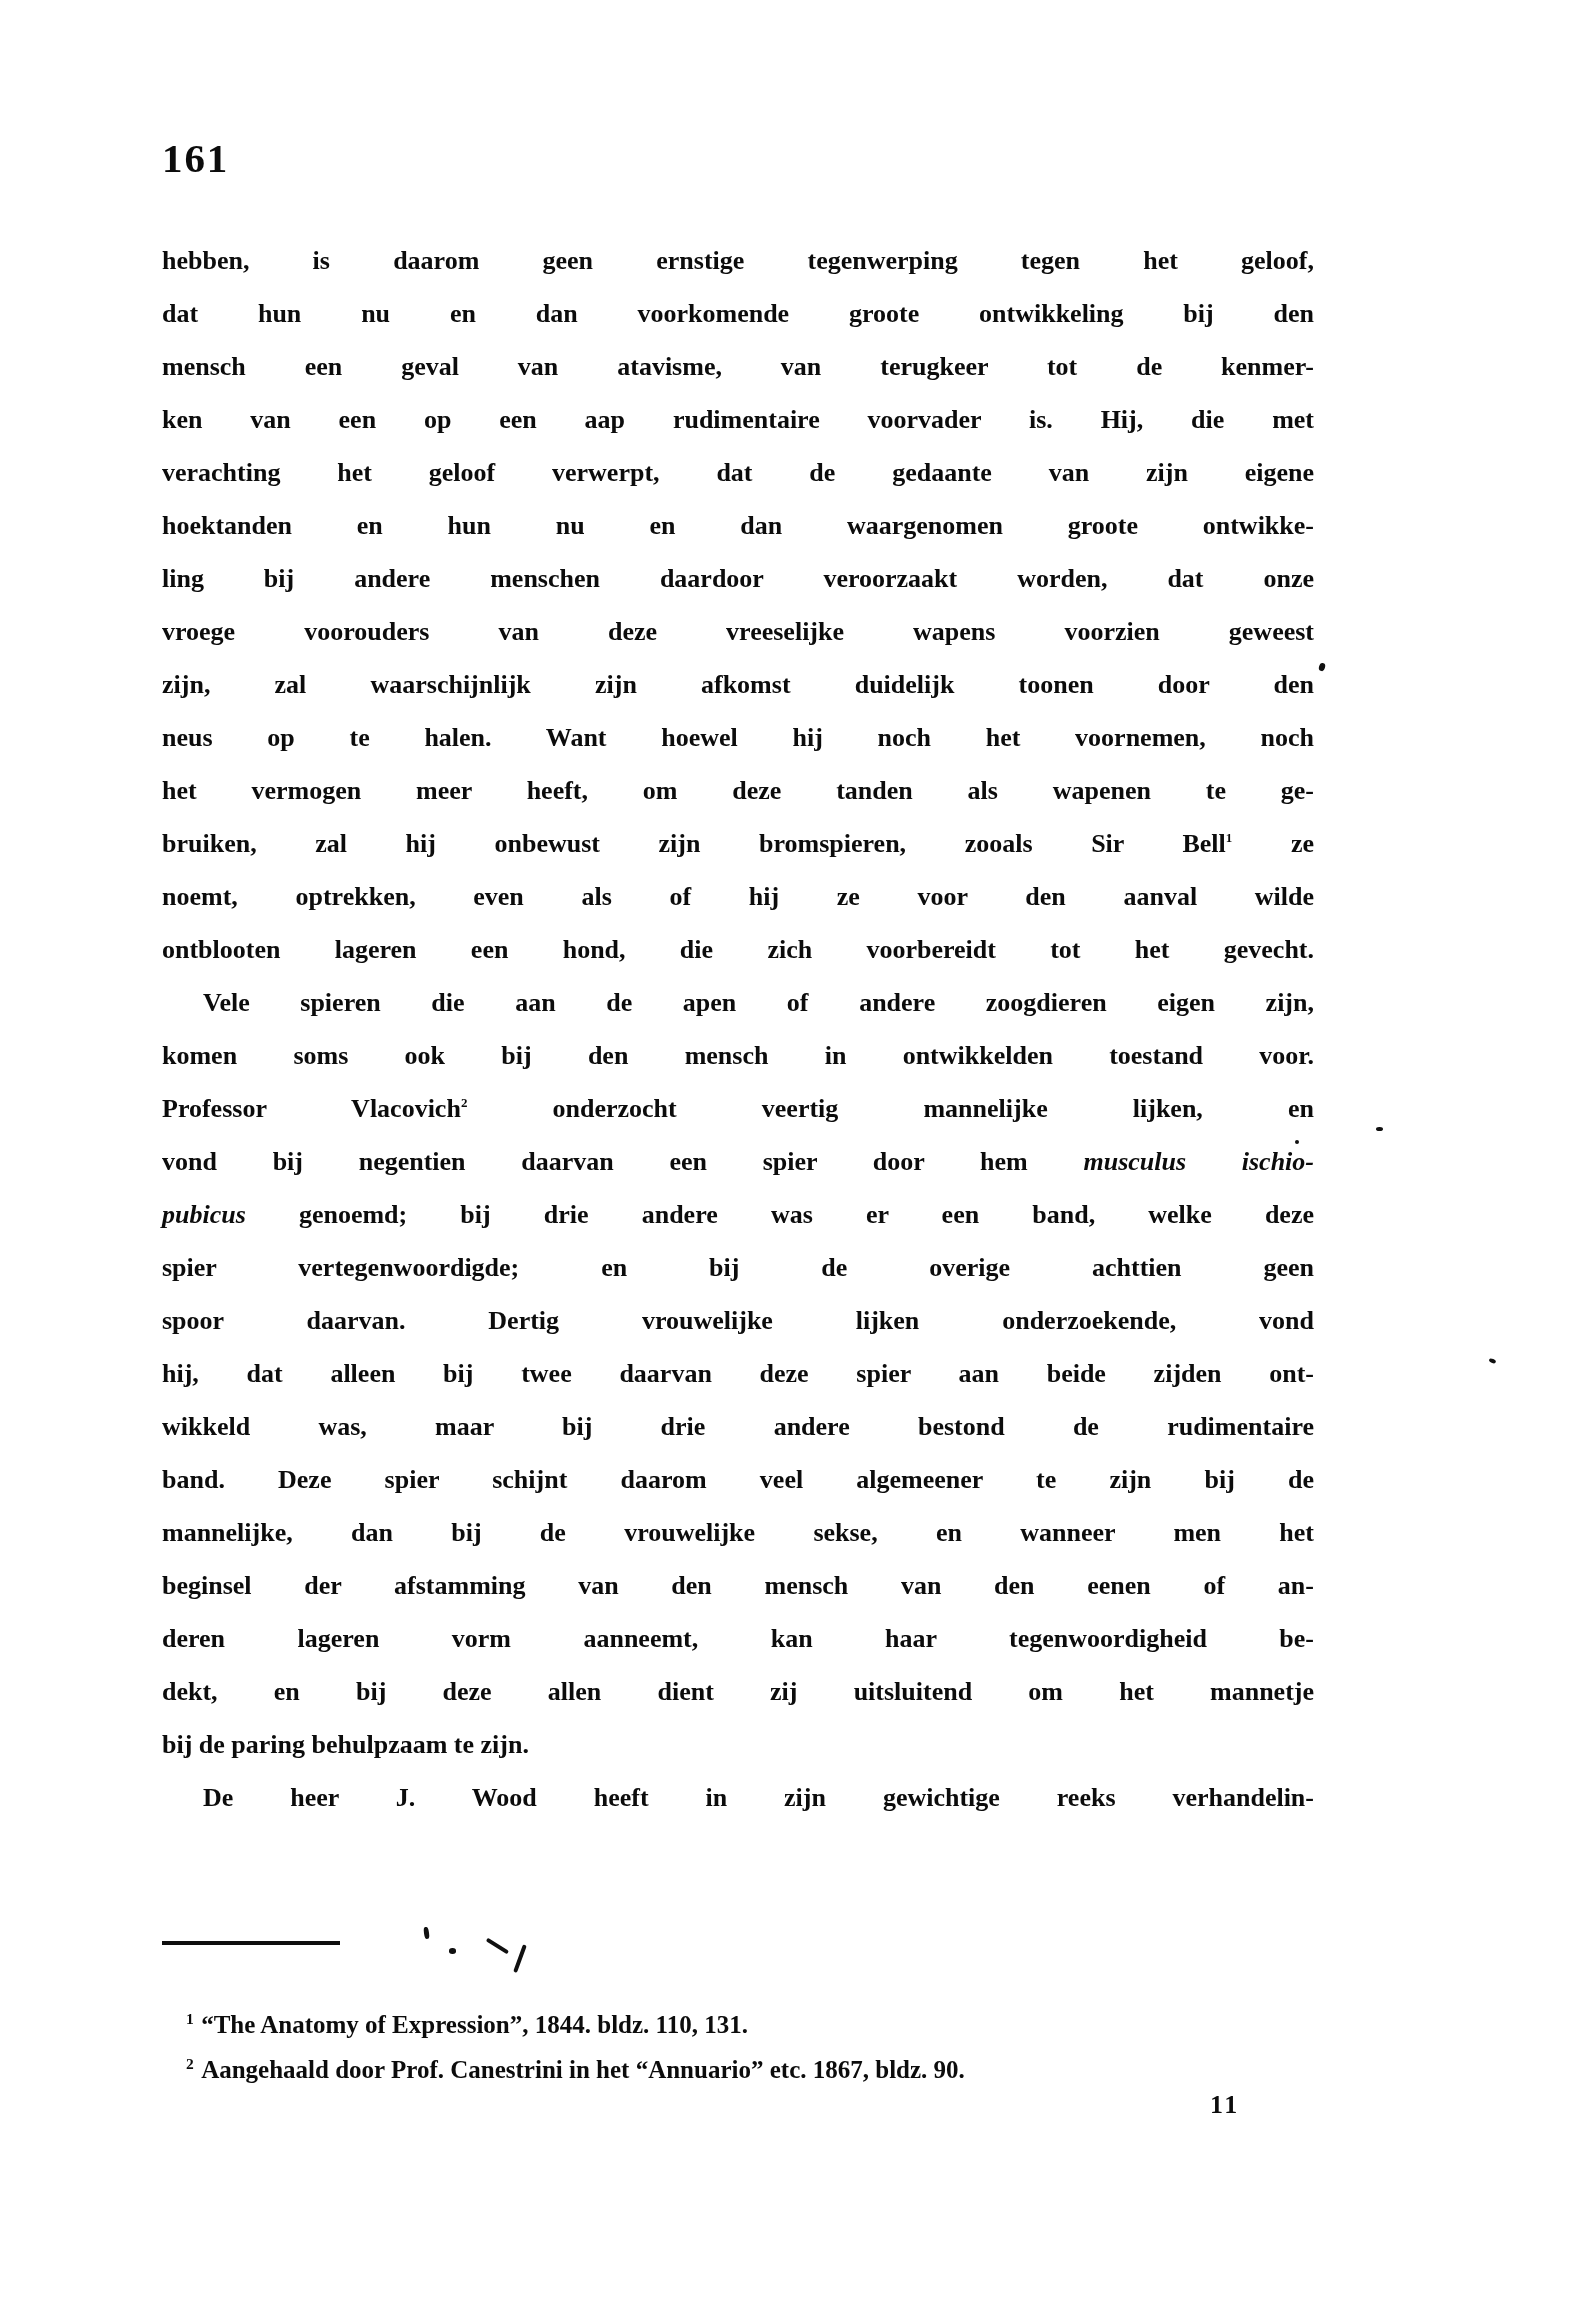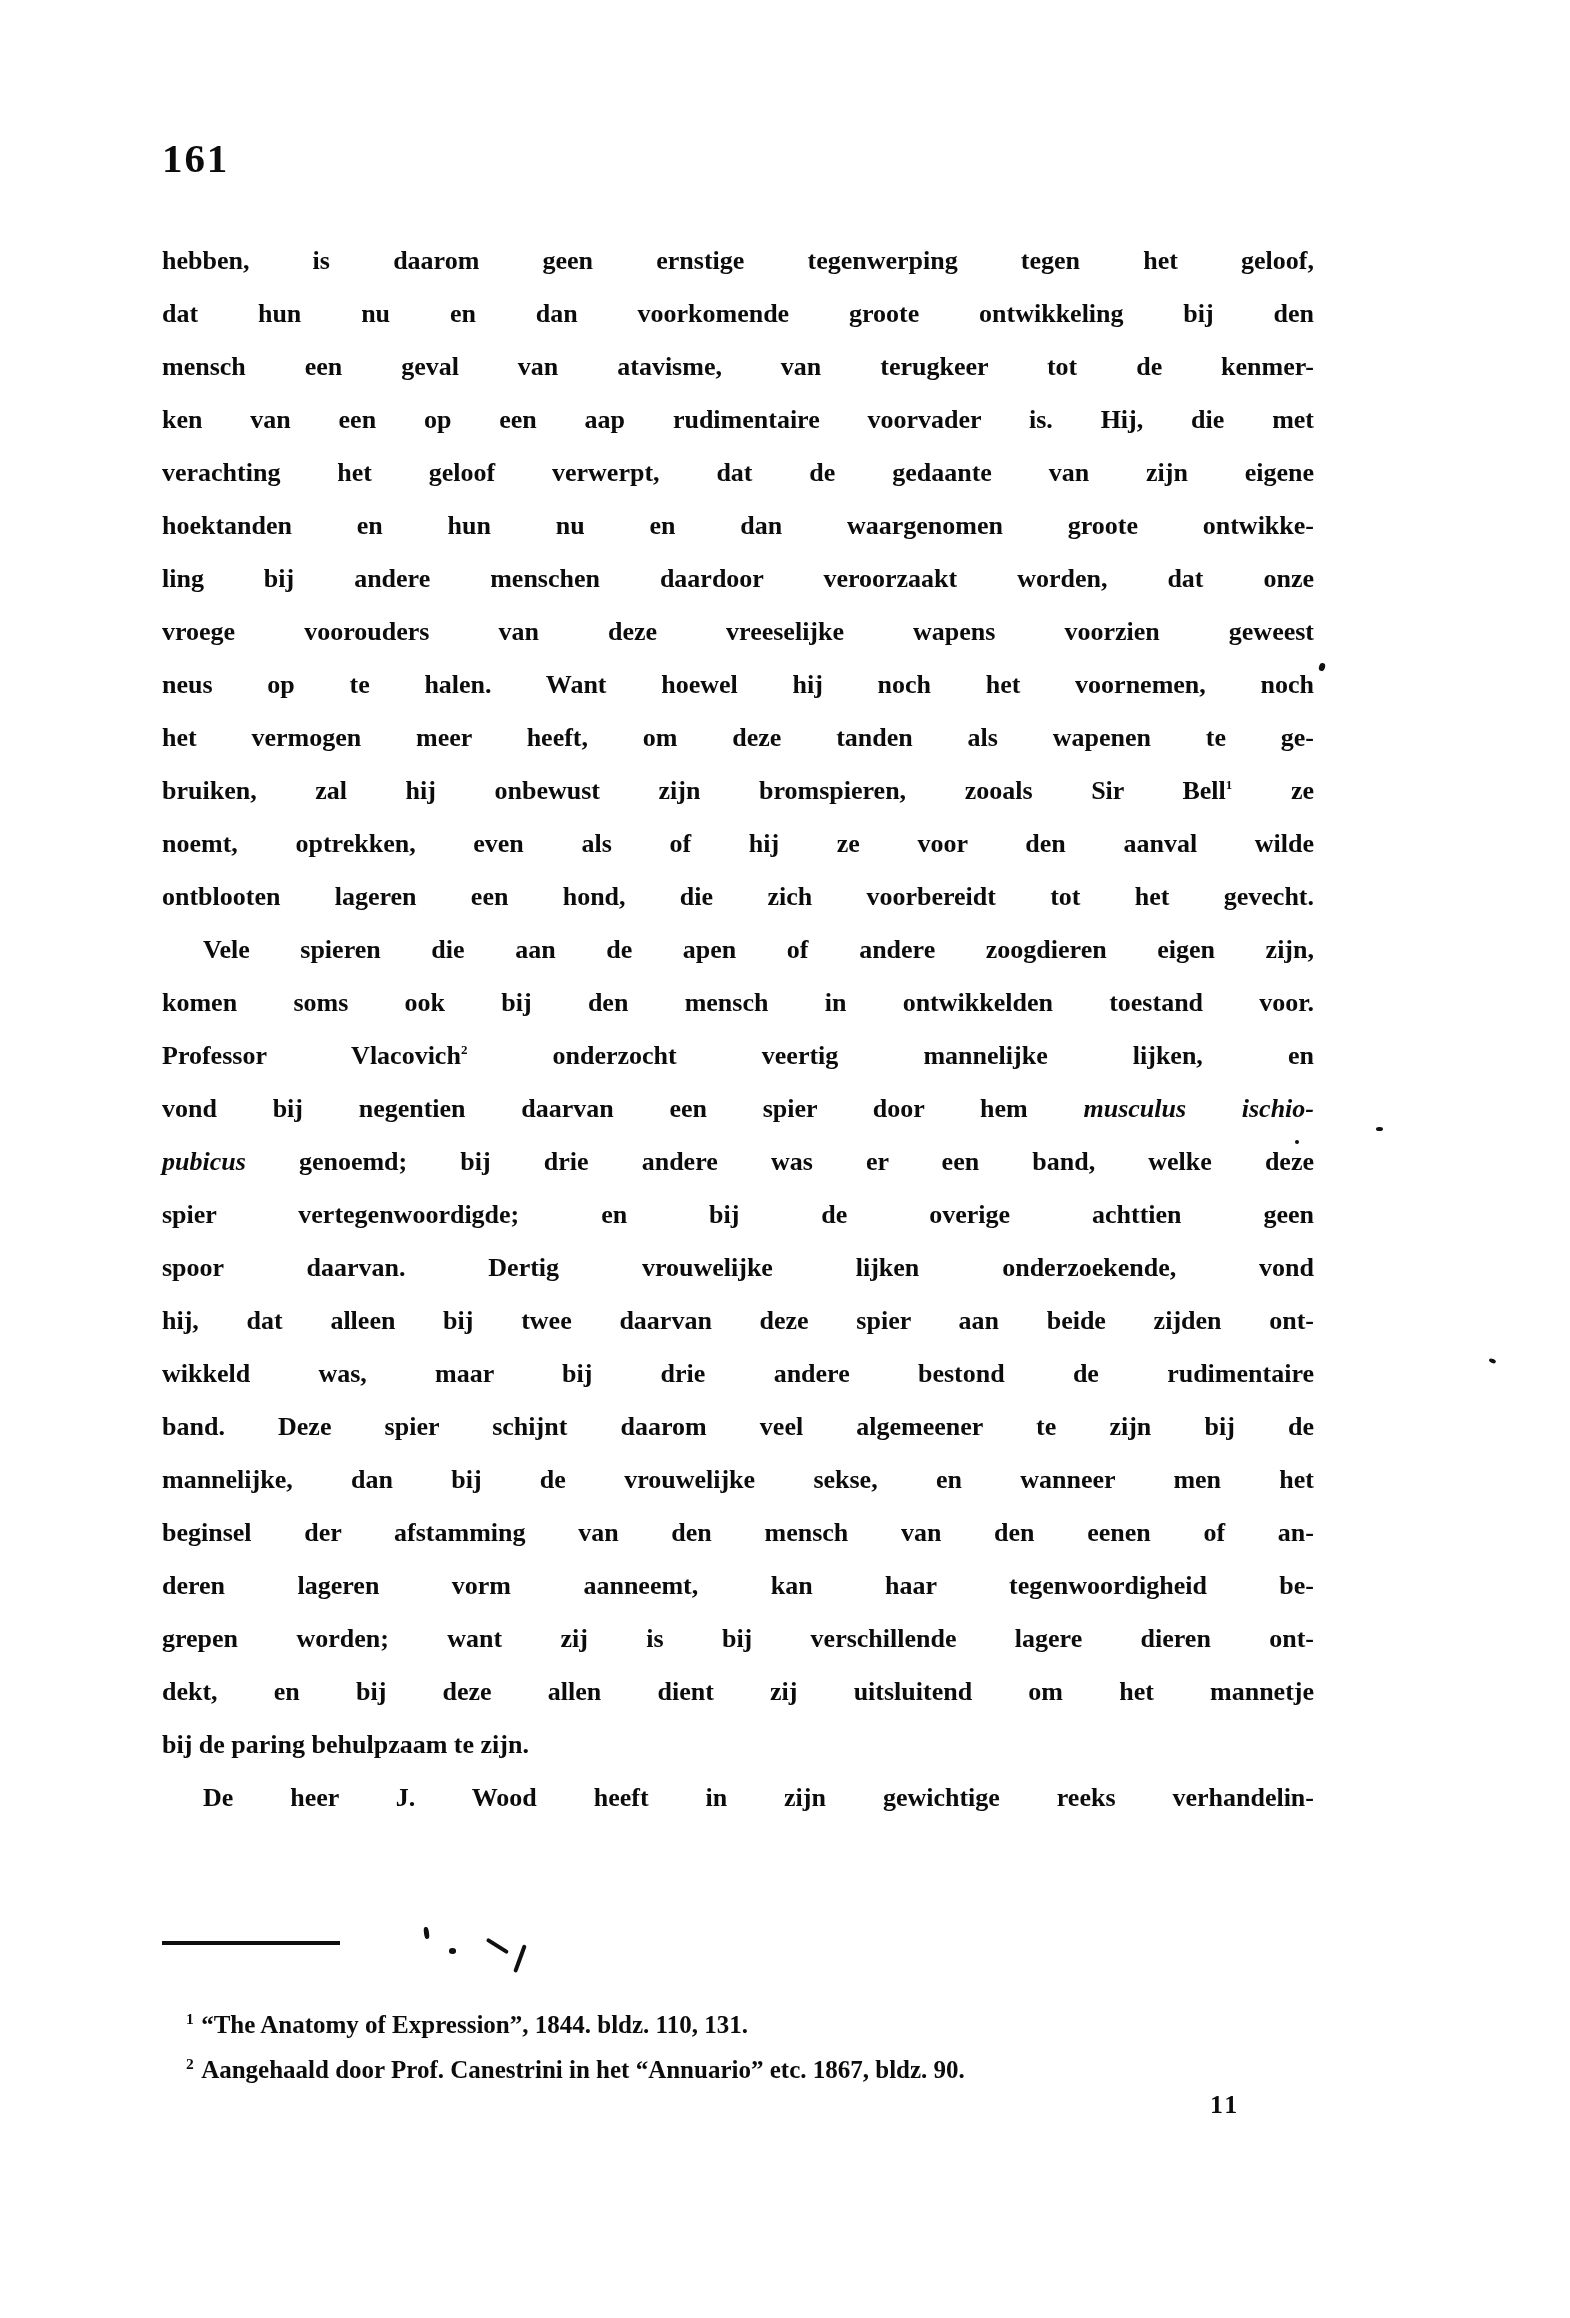--- a/index.html
+++ b/index.html
@@ -109,39 +109,39 @@
 
   <div class="body-text" id="body-text">
       <div class="line"><span>hebben, is daarom geen ernstige tegenwerping tegen het geloof,</span></div>
       <div class="line"><span>dat hun nu en dan voorkomende groote ontwikkeling bij den</span></div>
       <div class="line"><span>mensch een geval van atavisme, van terugkeer tot de kenmer-</span></div>
       <div class="line"><span>ken van een op een aap rudimentaire voorvader is. Hij, die met</span></div>
       <div class="line"><span>verachting het geloof verwerpt, dat de gedaante van zijn eigene</span></div>
       <div class="line"><span>hoektanden en hun nu en dan waargenomen groote ontwikke-</span></div>
       <div class="line"><span>ling bij andere menschen daardoor veroorzaakt worden, dat onze</span></div>
       <div class="line"><span>vroege voorouders van deze vreeselijke wapens voorzien geweest</span></div>
+      <div class="line"><span>zijn, zal waarschijnlijk zijn afkomst duidelijk toonen door den</span></div>
       <div class="line"><span>neus op te halen. Want hoewel hij noch het voornemen, noch</span></div>
       <div class="line"><span>het vermogen meer heeft, om deze tanden als wapenen te ge-</span></div>
       <div class="line"><span>bruiken, zal hij onbewust zijn bromspieren, zooals Sir Bell</span><span class="fnref">1</span><span> ze</span></div>
       <div class="line"><span>noemt, optrekken, even als of hij ze voor den aanval wilde</span></div>
       <div class="line"><span>ontblooten lageren een hond, die zich voorbereidt tot het gevecht.</span></div>
       <div class="line indent"><span>Vele spieren die aan de apen of andere zoogdieren eigen zijn,</span></div>
       <div class="line"><span>komen soms ook bij den mensch in ontwikkelden toestand voor.</span></div>
       <div class="line"><span>Professor Vlacovich</span><span class="fnref">2</span><span> onderzocht veertig mannelijke lijken, en</span></div>
       <div class="line"><span>vond bij negentien daarvan een spier door hem </span><span class="it">musculus ischio-</span></div>
       <div class="line"><span class="it">pubicus</span><span> genoemd; bij drie andere was er een band, welke deze</span></div>
       <div class="line"><span>spier vertegenwoordigde; en bij de overige achttien geen</span></div>
       <div class="line"><span>spoor daarvan. Dertig vrouwelijke lijken onderzoekende, vond</span></div>
       <div class="line"><span>hij, dat alleen bij twee daarvan deze spier aan beide zijden ont-</span></div>
       <div class="line"><span>wikkeld was, maar bij drie andere bestond de rudimentaire</span></div>
       <div class="line"><span>band. Deze spier schijnt daarom veel algemeener te zijn bij de</span></div>
       <div class="line"><span>mannelijke, dan bij de vrouwelijke sekse, en wanneer men het</span></div>
       <div class="line"><span>beginsel der afstamming van den mensch van den eenen of an-</span></div>
       <div class="line"><span>deren lageren vorm aanneemt, kan haar tegenwoordigheid be-</span></div>
-      <div class="line"><span>grepen worden; want zij is bij verschillende lagere dieren ont-</span></div>
       <div class="line"><span>dekt, en bij deze allen dient zij uitsluitend om het mannetje</span></div>
       <div class="line no-just"><span>bij de paring behulpzaam te zijn.</span></div>
       <div class="line indent"><span>De heer J. Wood heeft in zijn gewichtige reeks verhandelin-</span></div>
     </div>
 
   <div class="footnote-rule"></div>
 
   <span class="speck speck-a"></span>
   <span class="speck speck-b"></span>
   <span class="speck speck-c"></span>

